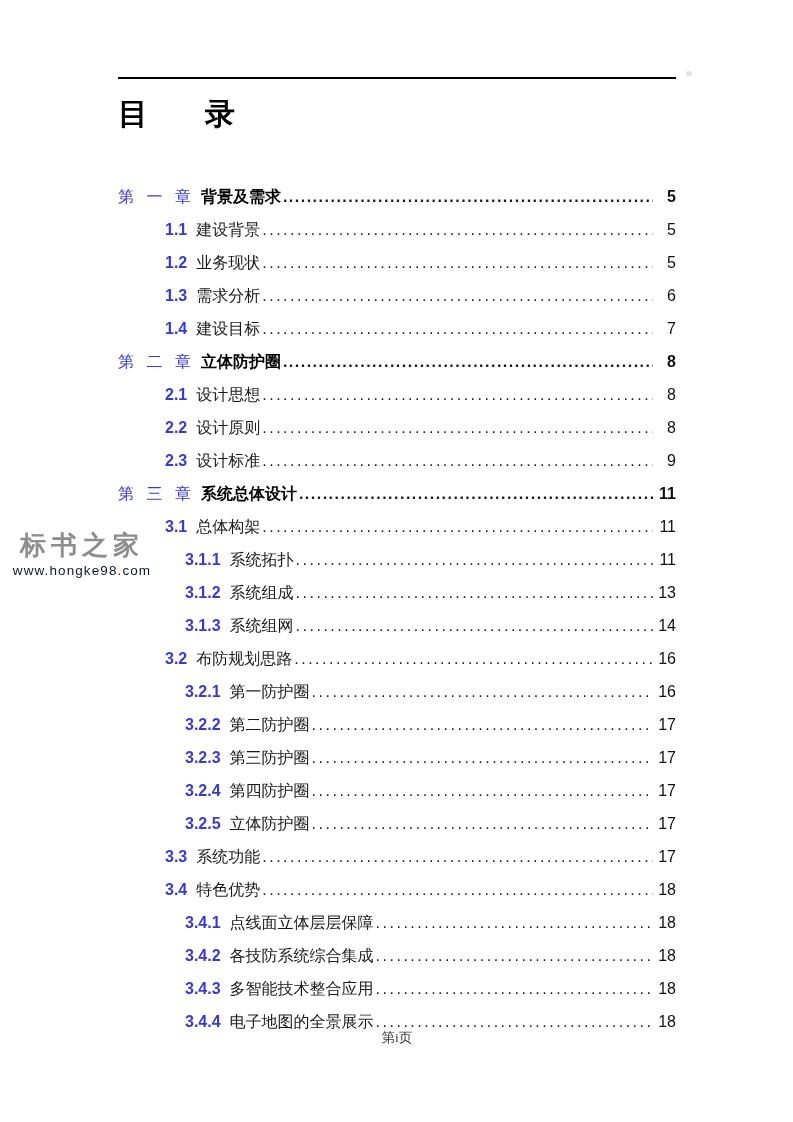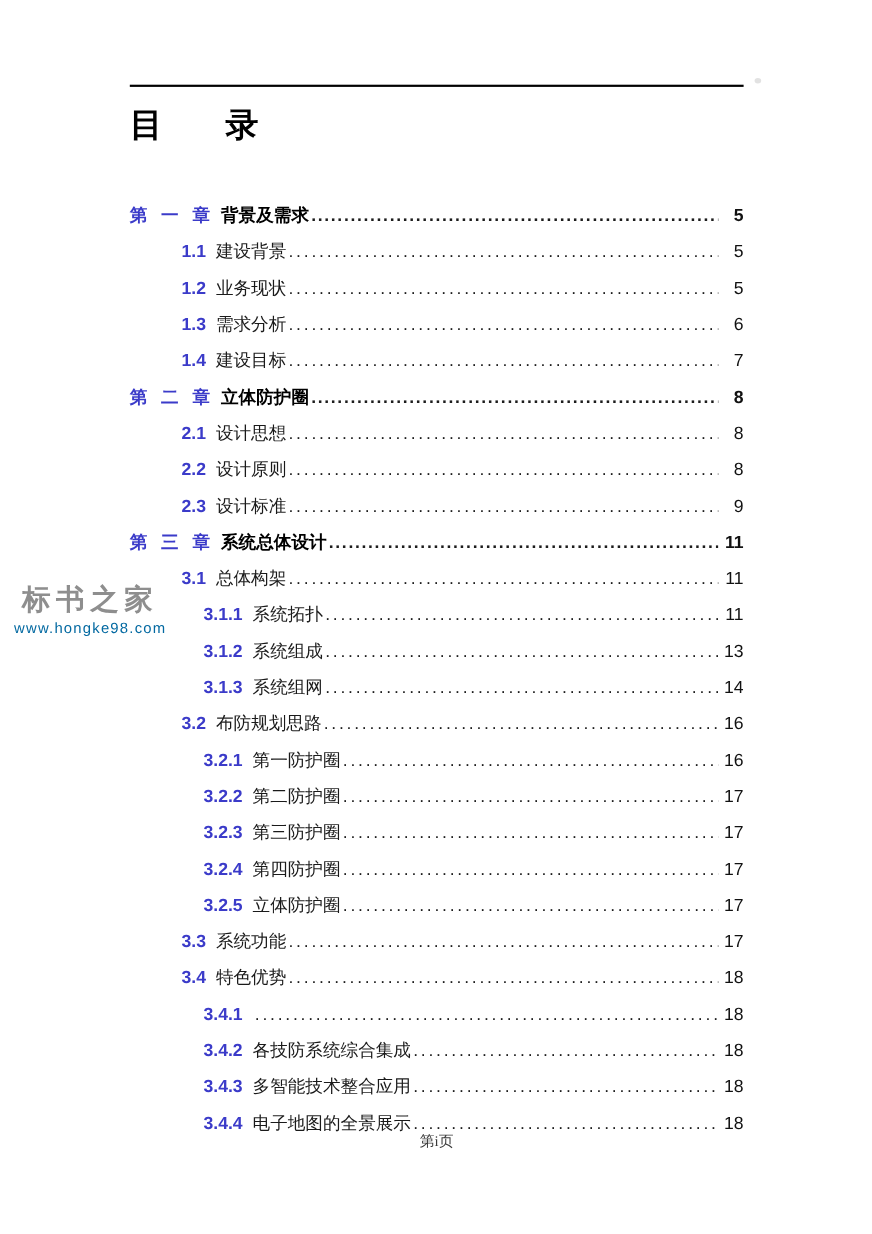--- a/index.html
+++ b/index.html
@@ -49,35 +49,35 @@
     flex: 1 1 auto; overflow: hidden; margin: 0 3px 0 2px;
   }
   .toc-row .leader::after {
     content: "....................................................................................................................................................................................................";
     letter-spacing: 2.5px; color: #1c1c1c;
   }
   .toc-row .pg { flex: none; min-width: 20px; text-align: right; color: #111; }
 
   
   .toc-row.lvl1 { font-size: 16px; }
-  .toc-row.lvl1 .num { font-weight: bold; letter-spacing: 4px; margin-right: 6px; }
+  .toc-row.lvl1 .num { font-weight: normal; letter-spacing: 4px; margin-right: 6px; }
   .toc-row.lvl1 .ttl { font-weight: bold; color: #000; font-family: "Liberation Sans", sans-serif; }
   .toc-row.lvl1 .leader::after { font-weight: bold; letter-spacing: 1.5px; }
   .toc-row.lvl1 .pg { font-weight: bold; }
 
   .toc-row.lvl2 { padding-left: 47px; }
   .toc-row.lvl3 { padding-left: 67px; }
 
   .watermark {
     position: absolute; left: 6px; top: 530px; width: 152px;
     text-align: center; color: #8e8e8e;
     user-select: none;
   }
   .wm-name { font-size: 26px; font-weight: bold; letter-spacing: 5px; line-height: 30px; }
-  .wm-url  { font-size: 13.5px; letter-spacing: 1.1px; margin-top: 3px; color: #0369a1; }
+  .wm-url  { font-size: 13.5px; letter-spacing: 1.1px; margin-top: 3px; color: #0f172a; }
 
   .footer {
     position: absolute; left: 118px; top: 1029px; width: 558px;
     text-align: center; font-size: 13.5px; color: #3a3a3a;
     font-family: "Liberation Serif", serif;
   }
 </style>
 </head>
 <body>
 
@@ -215,20 +215,21 @@
         <span class="pg">17</span>
       </div>
       <div class="toc-row lvl2">
         <span class="num">3.4</span>
         <span class="ttl">特色优势</span>
         <span class="leader"></span>
         <span class="pg">18</span>
       </div>
       <div class="toc-row lvl3">
         <span class="num">3.4.1</span>
+        <span class="ttl">点线面立体层层保障</span>
         <span class="leader"></span>
         <span class="pg">18</span>
       </div>
       <div class="toc-row lvl3">
         <span class="num">3.4.2</span>
         <span class="ttl">各技防系统综合集成</span>
         <span class="leader"></span>
         <span class="pg">18</span>
       </div>
       <div class="toc-row lvl3">

